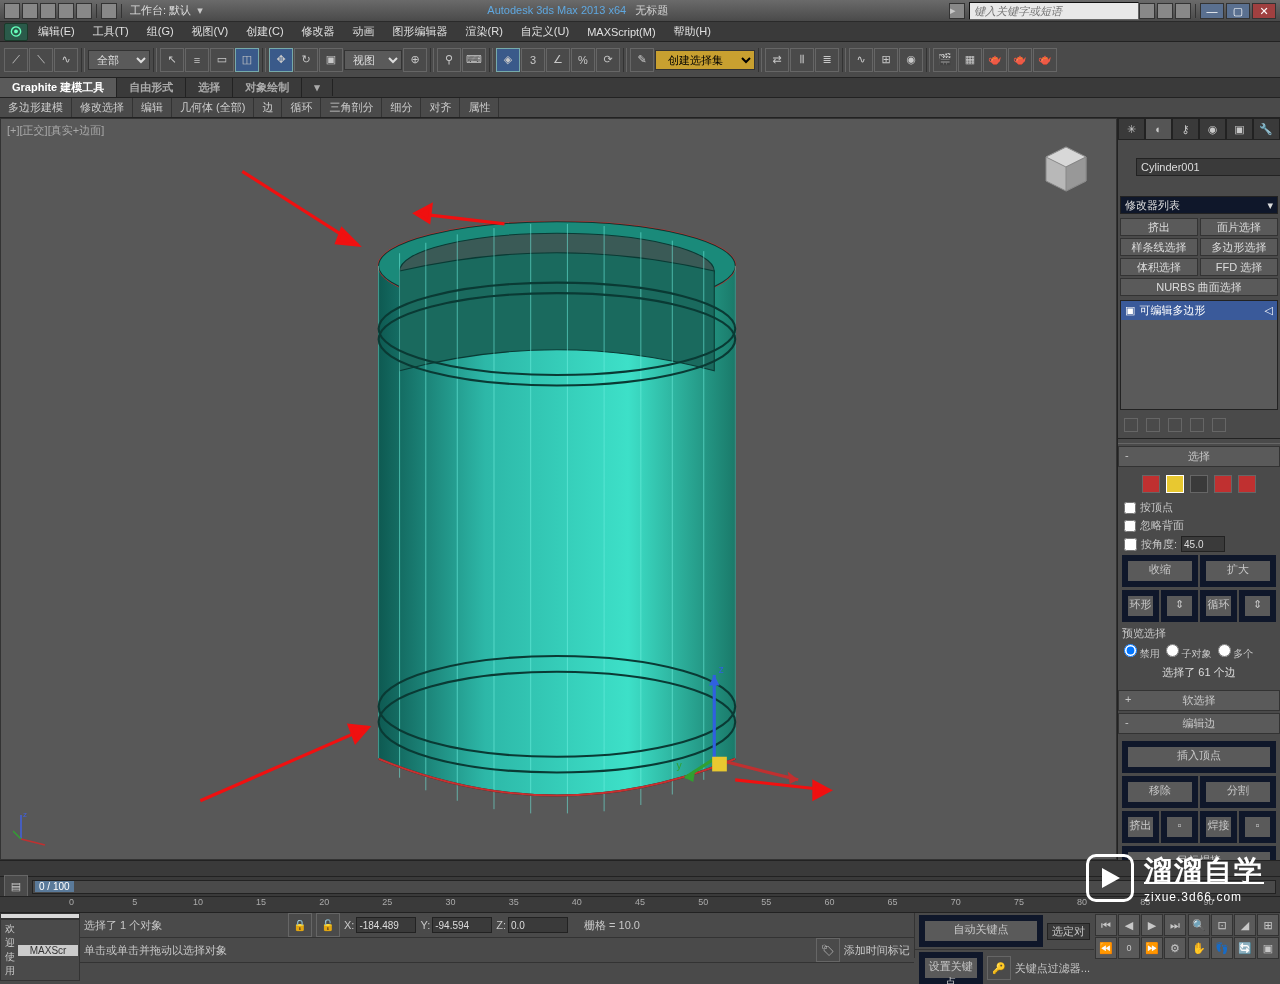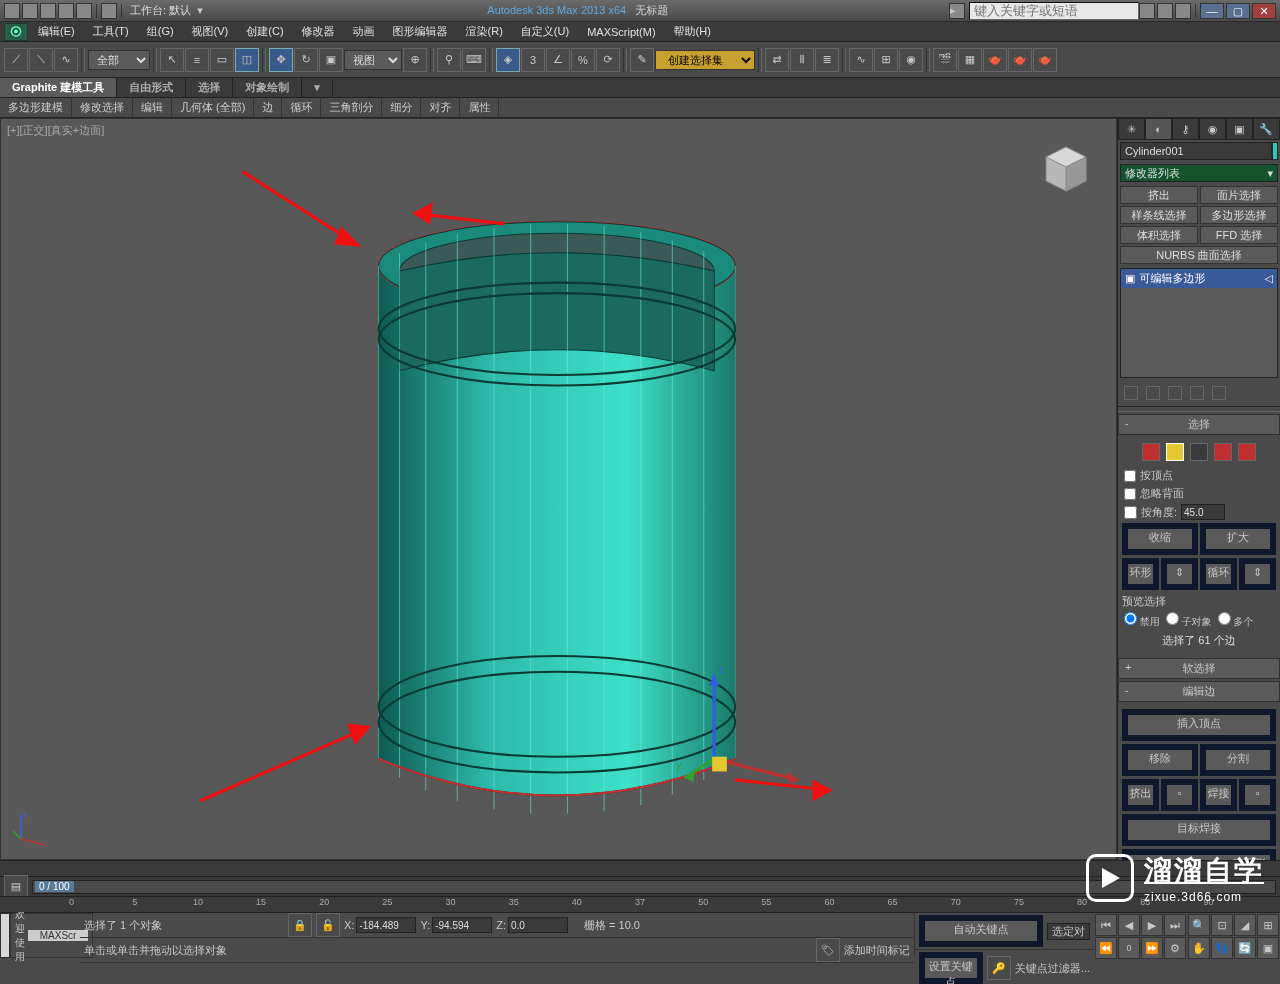--- a/index.html
+++ b/index.html
@@ -6,21 +6,21 @@
 body { width: 1280px; height: 984px; background: #4a4a4a; color: #c8c8c8; font-size: 11px; overflow: hidden; position: relative; }
 
 .titlebar { height: 22px; background: linear-gradient(#6a6a6a, #4a4a4a); display: flex; align-items: center; border-bottom: 1px solid #2a2a2a; }
 .tb-left { display: flex; align-items: center; gap: 2px; padding: 0 4px; }
 .tb-icon { width: 16px; height: 16px; background: #888; border: 1px solid #333; }
 .tb-sep { width: 1px; height: 14px; background: #333; margin: 0 2px; }
 .tb-text { color: #ddd; padding: 0 4px; }
 .tb-center { flex: 1; text-align: center; }
 .tb-title { color: #d0d0d0; }
 .tb-title .app { color: #5fa8e0; }
-.tb-search { width: 170px; height: 18px; background: #e8e8e8; color: #888; padding: 8px 4px; font-size: 13px; border: 1px inset #666; }
+.tb-search { width: 170px; height: 18px; background: #e8e8e8; color: #888; font-style: italic; padding: 8px 4px; font-size: 11px; border: 1px inset #666; }
 .tb-right { display: flex; align-items: center; gap: 2px; padding-right: 4px; }
 .winbtn { width: 24px; height: 16px; background: #5a7090; border: 1px solid #333; color: #fff; text-align: center; line-height: 14px; }
 .winbtn.close { background: #a04040; }
 
 .menubar { height: 20px; background: #3a3a3a; display: flex; align-items: center; padding: 0 4px; gap: 2px; border-bottom: 1px solid #222; }
 .app-logo { width: 24px; height: 18px; background: #2a5a4a; border: 1px solid #1a3a2a; border-radius: 2px; display: flex; align-items: center; justify-content: center; color: #6fb; font-weight: bold; font-size: 12px; }
 .menu-item { padding: 2px 8px; color: #e0e0e0; cursor: pointer; }
 
 .toolbar { height: 36px; background: #4a4a4a; display: flex; align-items: center; padding: 0 4px; gap: 1px; border-bottom: 1px solid #222; }
 .tbtn { width: 24px; height: 24px; background: #4a4a4a; border: 1px solid #666; display: inline-flex; align-items: center; justify-content: center; cursor: pointer; }
@@ -40,24 +40,24 @@
 .viewport { flex: 1; background: #585858; position: relative; border: 1px solid #333; }
 .vp-label { position: absolute; top: 4px; left: 6px; color: #a8a8a8; font-size: 11px; }
 .vp-cube { position: absolute; top: 20px; right: 20px; width: 60px; height: 60px; }
 .vp-axis { position: absolute; bottom: 12px; left: 12px; }
 .vp-canvas { position: absolute; inset: 0; }
 
 .cmd-panel { width: 163px; background: #4a4a4a; border-left: 1px solid #222; display: flex; flex-direction: column; }
 .cmd-tabs { display: flex; height: 22px; background: #3a3a3a; }
 .cmd-tab { flex: 1; border: 1px solid #222; display: flex; align-items: center; justify-content: center; }
 .cmd-tab.active { background: #555; }
-.name-field { margin: 2px; display: flex; align-items: center; }
+.name-field { margin: 18px; display: flex; align-items: center; }
 .name-input { flex: 1; height: 18px; background: #3a3a3a; border: 1px solid #222; color: #ddd; padding: 0 4px; font-size: 11px; }
 .color-box { width: 18px; height: 18px; background: #2dc8b8; border: 1px solid #222; }
-.mod-select { margin: 2px; height: 18px; background: #14532d; border: 1px solid #222; color: #ddd; padding: 7px 4px; font-size: 11px; display: flex; align-items: center; justify-content: space-between; }
+.mod-select { margin: 2px; height: 18px; background: #0f172a; border: 1px solid #222; color: #ddd; padding: 7px 4px; font-size: 11px; display: flex; align-items: center; justify-content: space-between; }
 .mod-grid { margin: 2px; display: grid; grid-template-columns: 1fr 1fr; gap: 2px; }
 .mod-btn { height: 18px; background: #5a5a5a; border: 1px solid #333; color: #ddd; text-align: center; line-height: 16px; cursor: pointer; }
 .mod-full { grid-column: 1 / 3; }
 .mod-stack { margin: 2px; height: 110px; background: #5a5a5a; border: 1px solid #222; }
 .stack-item { background: #3a5a9a; color: #fff; padding: 2px 4px; display: flex; align-items: center; gap: 4px; }
 .stack-icons { margin: 2px; display: flex; gap: 8px; padding: 4px; }
 .stack-icons .si { width: 14px; height: 14px; border: 1px solid #666; }
 
 .rollout { margin: 2px 0; }
 .rollout-head { background: #5a5a5a; border: 1px solid #333; padding: 2px 4px; text-align: center; position: relative; }
@@ -81,21 +81,21 @@
 
 .scrollbar-h { height: 16px; background: #3a3a3a; border-top: 1px solid #222; }
 .timeline { height: 20px; background: #3a3a3a; display: flex; align-items: center; border-top: 1px solid #222; padding: 0 4px; gap: 4px; }
 .time-track { flex: 1; height: 14px; background: #4a4a4a; border: 1px solid #222; position: relative; }
 .time-label { position: absolute; top: 0; left: 2px; background: #5a7a9a; color: #fff; padding: 0 4px; font-size: 10px; }
 .time-ruler { height: 16px; background: #3a3a3a; border-top: 1px solid #222; position: relative; }
 .tick-row { display: flex; padding: 0 40px; }
 .tick { flex: 1; color: #aaa; font-size: 9px; text-align: center; }
 
 .status { display: flex; height: 46px; background: #4a4a4a; border-top: 1px solid #222; }
-.status-left { width: 80px; display: flex; flex-direction: row; }
+.status-left { width: 80px; display: flex; flex-direction: column; }
 .status-cell { flex: 1; border: 1px solid #333; padding: 2px 4px; display: flex; align-items: center; font-size: 10px; }
 .status-mid { flex: 1; display: flex; flex-direction: column; }
 .status-row { flex: 1; display: flex; align-items: center; border-bottom: 1px solid #333; padding: 0 4px; gap: 4px; }
 .coord { display: flex; align-items: center; gap: 2px; }
 .coord-val { width: 60px; height: 16px; background: #3a3a3a; border: 1px solid #222; color: #ddd; padding: 0 2px; font-size: 10px; }
 .status-right { display: flex; }
 .play-ctrl { display: grid; grid-template-columns: repeat(4, 22px); grid-template-rows: repeat(2, 22px); gap: 1px; padding: 1px; }
 .play-btn { background: #5a5a5a; border: 1px solid #333; display: flex; align-items: center; justify-content: center; }
 
 .watermark { position: absolute; right: 16px; bottom: 80px; display: flex; align-items: center; gap: 10px; color: #fff; }
@@ -432,21 +432,21 @@
   <div class="tick-row">
     <div class="tick">0</div>
     <div class="tick">5</div>
     <div class="tick">10</div>
     <div class="tick">15</div>
     <div class="tick">20</div>
     <div class="tick">25</div>
     <div class="tick">30</div>
     <div class="tick">35</div>
     <div class="tick">40</div>
-    <div class="tick">37</div>
+    <div class="tick">45</div>
     <div class="tick">50</div>
     <div class="tick">55</div>
     <div class="tick">60</div>
     <div class="tick">65</div>
     <div class="tick">70</div>
     <div class="tick">75</div>
     <div class="tick">80</div>
     <div class="tick">85</div>
     <div class="tick">90</div>
   </div>

